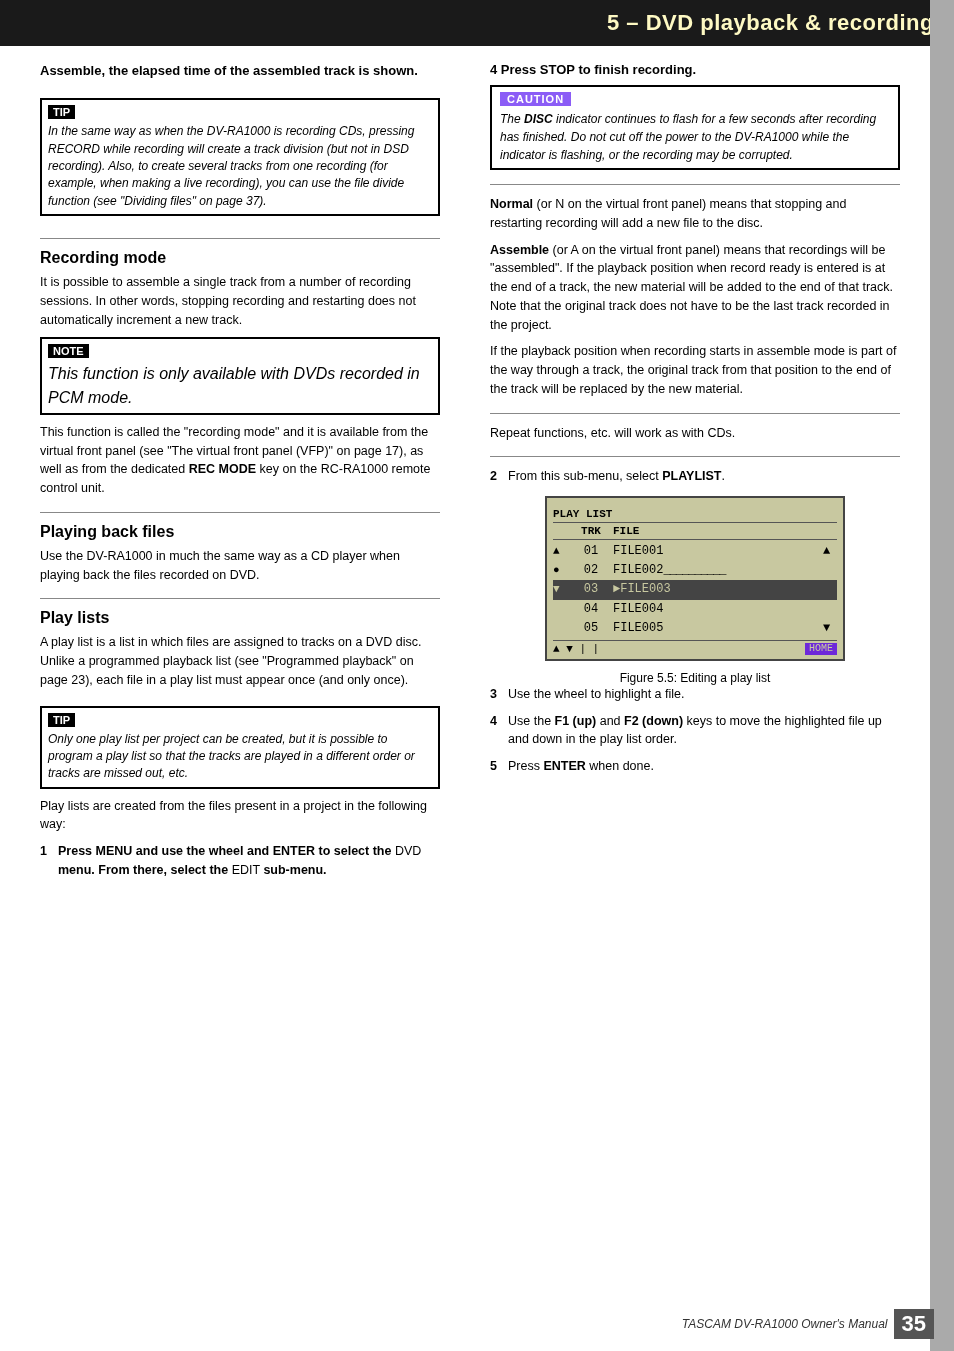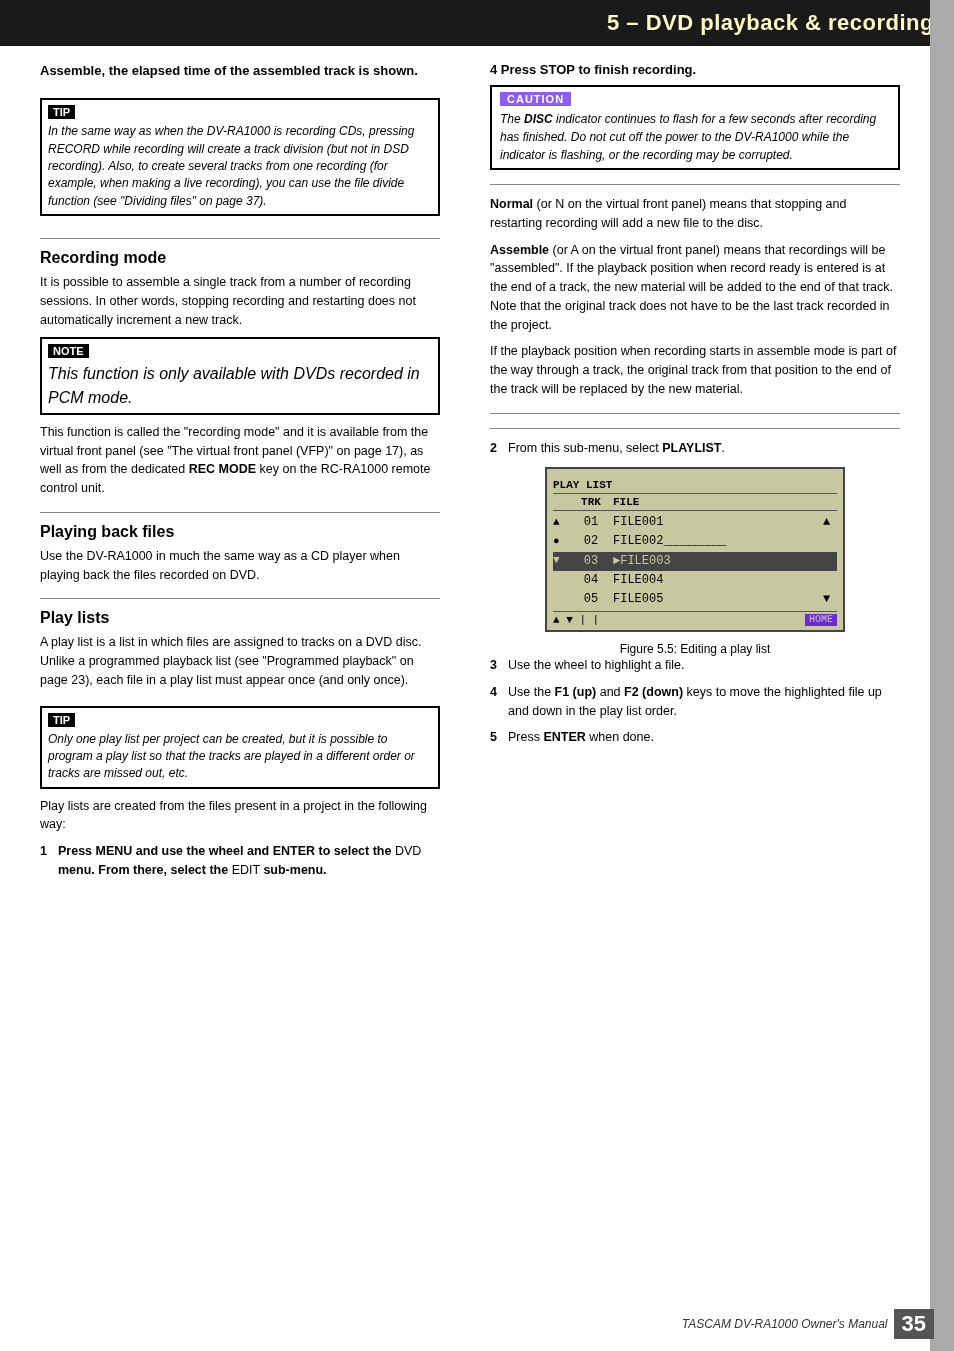--- a/index.html
+++ b/index.html
@@ -343,20 +343,21 @@
     <hr class="col-divider">
 
     <p class="body-text"><b>Normal</b><span> (or N on the virtual front panel) means that stopping and restarting recording will add a new file to the disc.</span></p>
 
     <p class="body-text"><b>Assemble</b><span> (or A on the virtual front panel) means that recordings will be "assembled". If the playback position when record ready is entered is at the end of a track, the new material will be added to the end of that track. Note that the original track does not have to be the last track recorded in the project.</span></p>
 
     <p class="body-text">If the playback position when recording starts in assemble mode is part of the way through a track, the original track from that position to the end of the track will be replaced by the new material.</p>
 
     <hr class="col-divider">
 
+    <p class="body-text">Repeat functions, etc. will work as with CDs.</p>
 
     <hr class="col-divider">
 
     <div class="numbered-item">
       <span class="num">2</span>
       <span class="item-text">From this sub-menu, select <b>PLAYLIST</b>.</span>
     </div>
 
     <div class="playlist-display">
       <div class="playlist-header-row">

